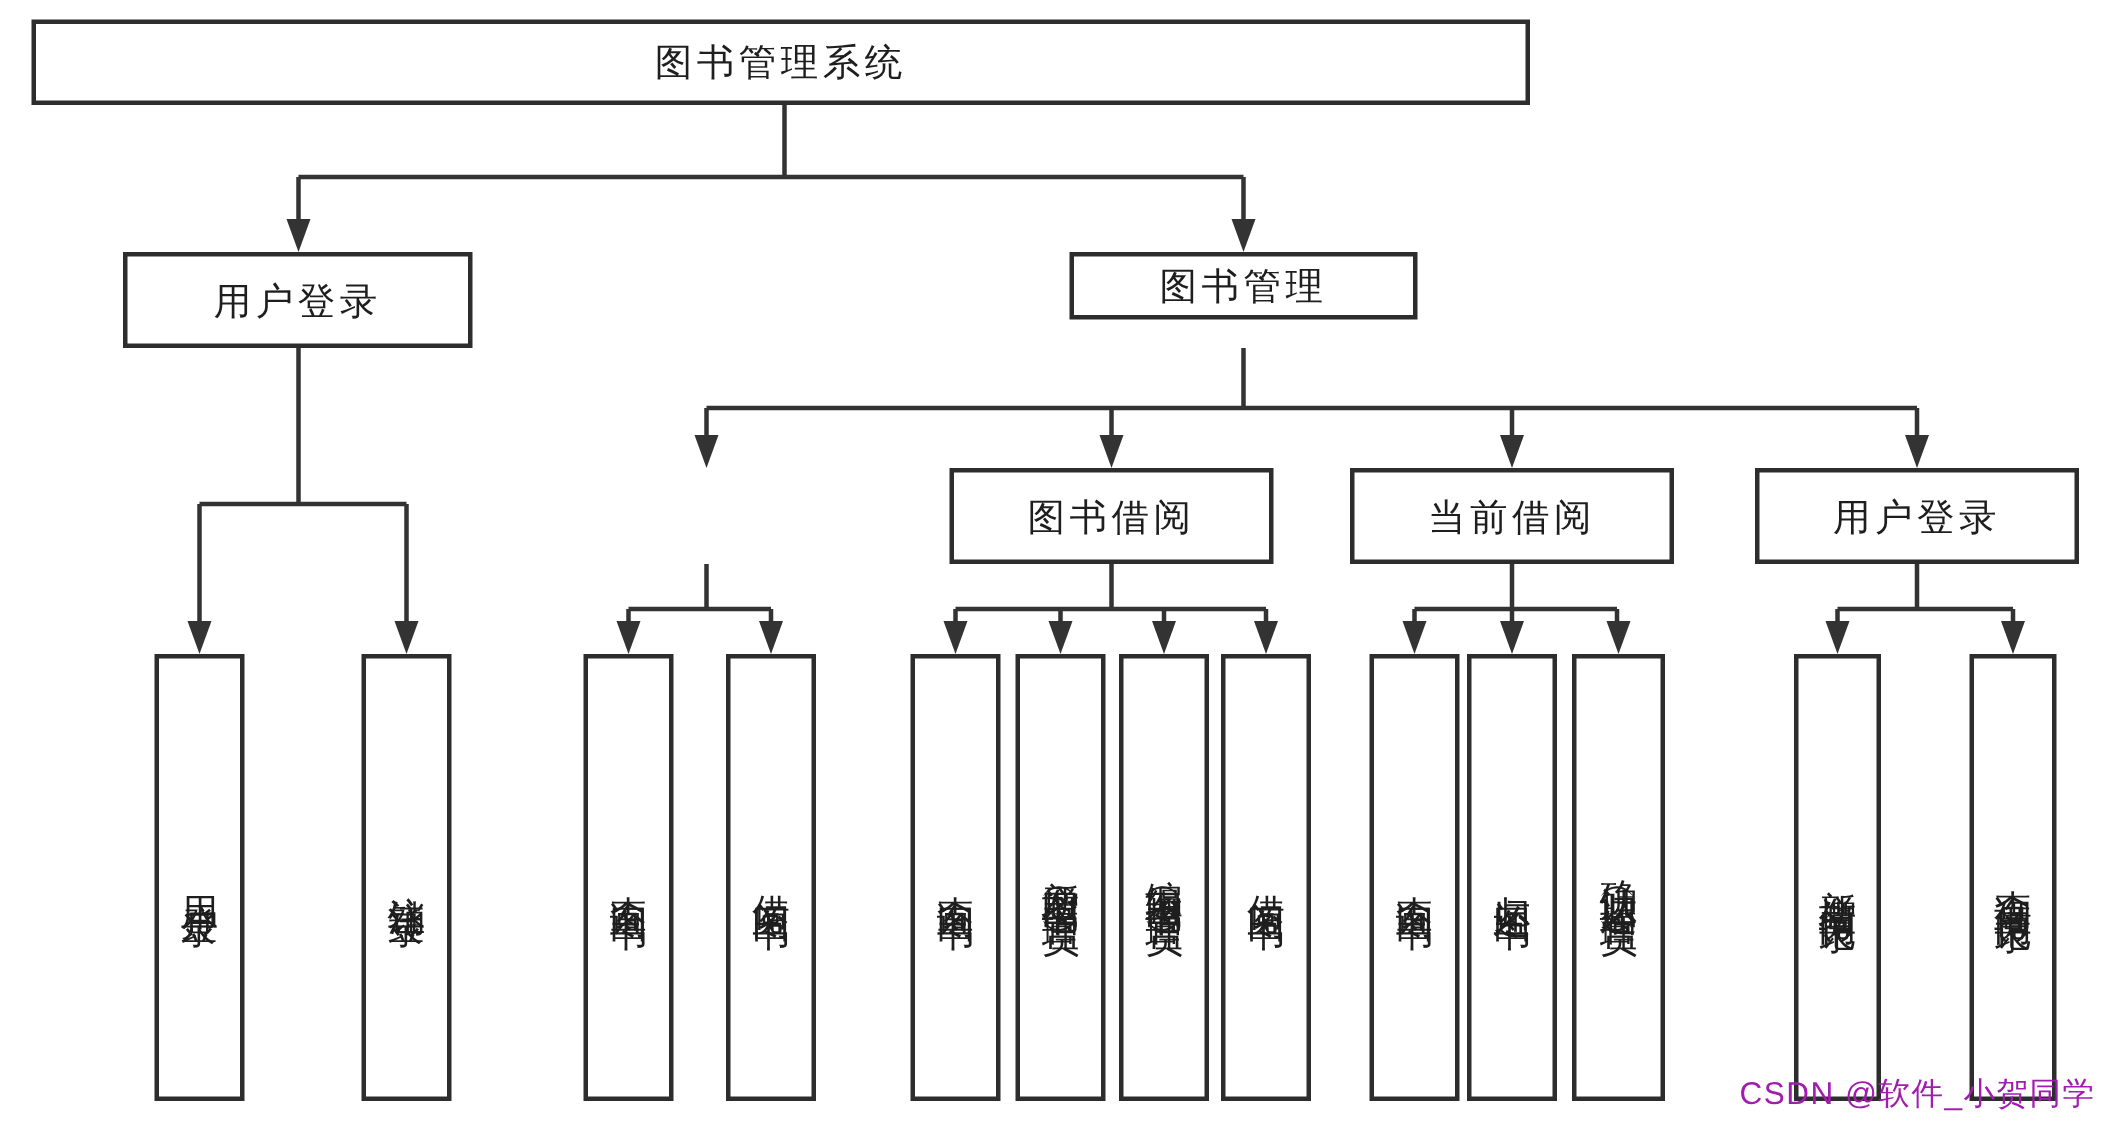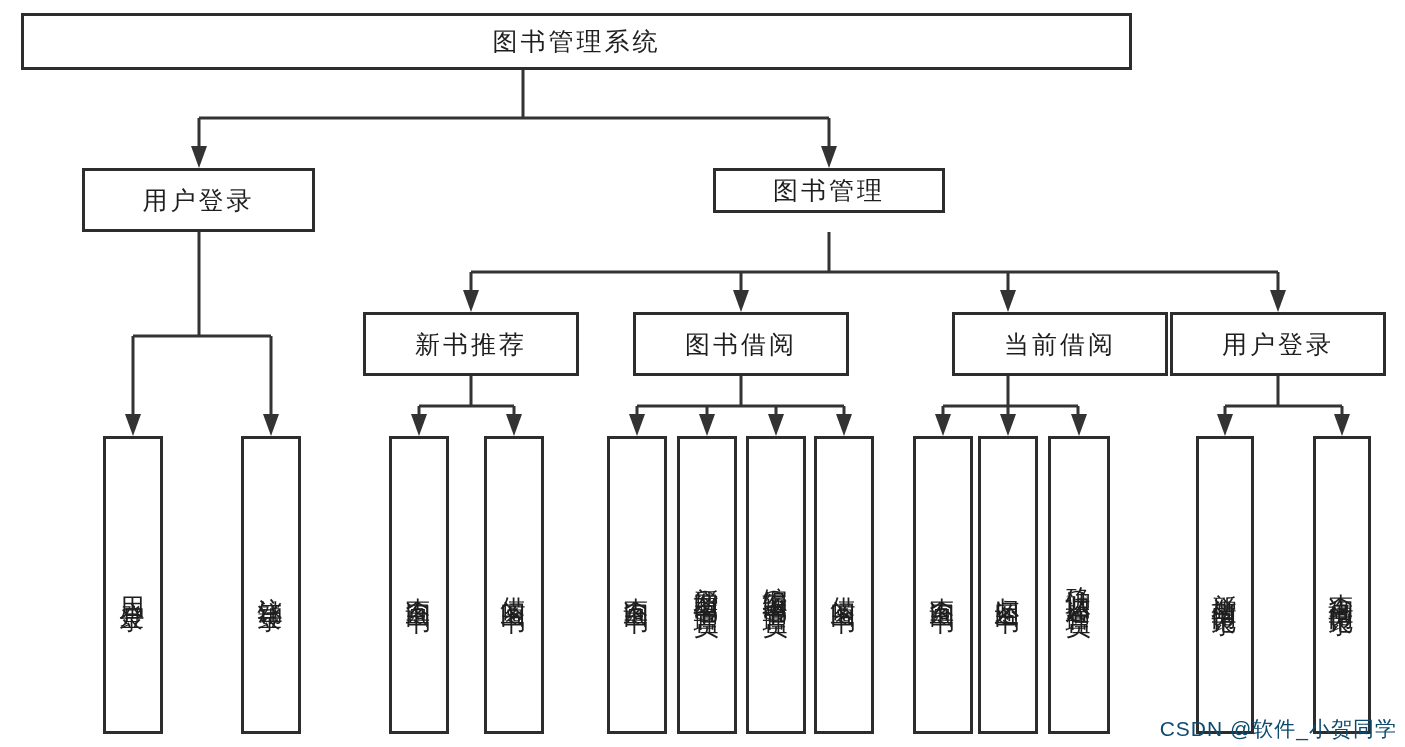--- a/index.html
+++ b/index.html
@@ -16,26 +16,26 @@
     position: absolute;
     box-sizing: border-box;
     border: 3px solid #2d2d2d;
     background: #ffffff;
     display: flex;
     align-items: center;
     justify-content: center;
     color: #1e1e1e;
   }
   .hbox { font-size: 25px; letter-spacing: 3px; white-space: nowrap; }
-  .root  { left: 21px;  top: 13px;  width: 1111px; height: 57px; }
+  .root  { left: 21px;  top: 13px;  width: 999px; height: 57px; }
   .l2a   { left: 82px;  top: 168px; width: 233px;  height: 64px; }
   .l2b   { left: 713px; top: 168px; width: 232px;  height: 45px; }
   .l3    { top: 312px; height: 64px; width: 216px; }
   .l3a { left: 363px; }  .l3b { left: 633px; }
-  .l3c { left: 952px; }  .l3d { left: 1170px; }
+  .l3c { left: 900px; }  .l3d { left: 1170px; }
   .leaf  { top: 436px; height: 298px; width: 60px; }
   .leaf span {
     writing-mode: vertical-rl;
     text-orientation: mixed;
     font-size: 25px;
     letter-spacing: 4px;
     white-space: nowrap;
     color: #1e1e1e;
   }
   .f1  { left: 103px; }  .f2  { left: 241px; }
@@ -44,21 +44,21 @@
   .f7  { left: 746px; }  .f8  { left: 814px; }
   .f9  { left: 913px; }  .f10 { left: 978px; }
   .f11 { left: 1048px; width: 62px; }
   .f12 { left: 1196px; width: 58px; }
   .f13 { left: 1313px; width: 58px; }
   #watermark {
     position: absolute;
     right: 8px;
     bottom: 4px;
     font-size: 21px;
-    color: #0c4a6e;
+    color: #a21caf;
     letter-spacing: 1px;
     white-space: nowrap;
   }
 </style>
 </head>
 <body>
 
 <div id="canvas">
 
   <svg id="connectors" width="1405" height="747" viewBox="0 0 1405 747">
@@ -97,23 +97,20 @@
     <span>图书管理系统</span>
   </div>
 
   <div class="box hbox l2a">
     <span>用户登录</span>
   </div>
   <div class="box hbox l2b">
     <span>图书管理</span>
   </div>
 
-  <div class="box hbox l3 l3a">
-    <span>新书推荐</span>
-  </div>
   <div class="box hbox l3 l3b">
     <span>图书借阅</span>
   </div>
   <div class="box hbox l3 l3c">
     <span>当前借阅</span>
   </div>
   <div class="box hbox l3 l3d">
     <span>用户登录</span>
   </div>
 

